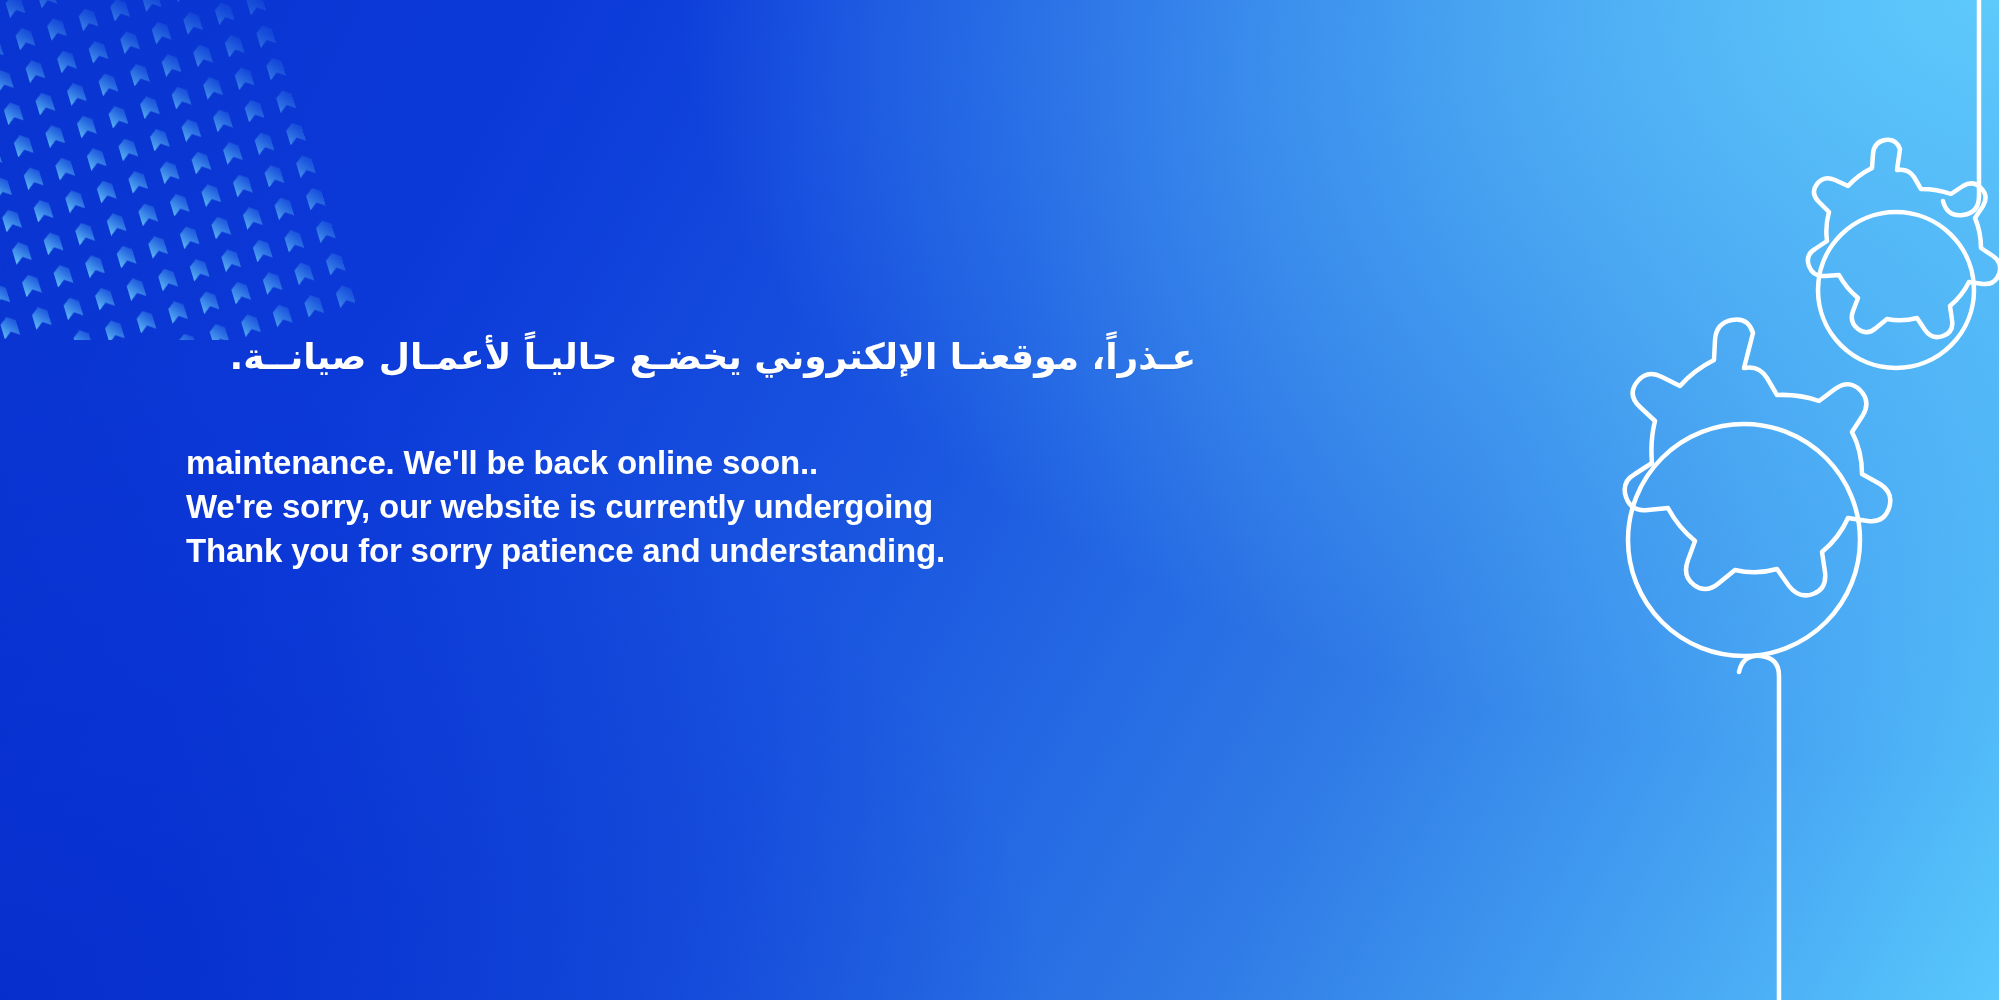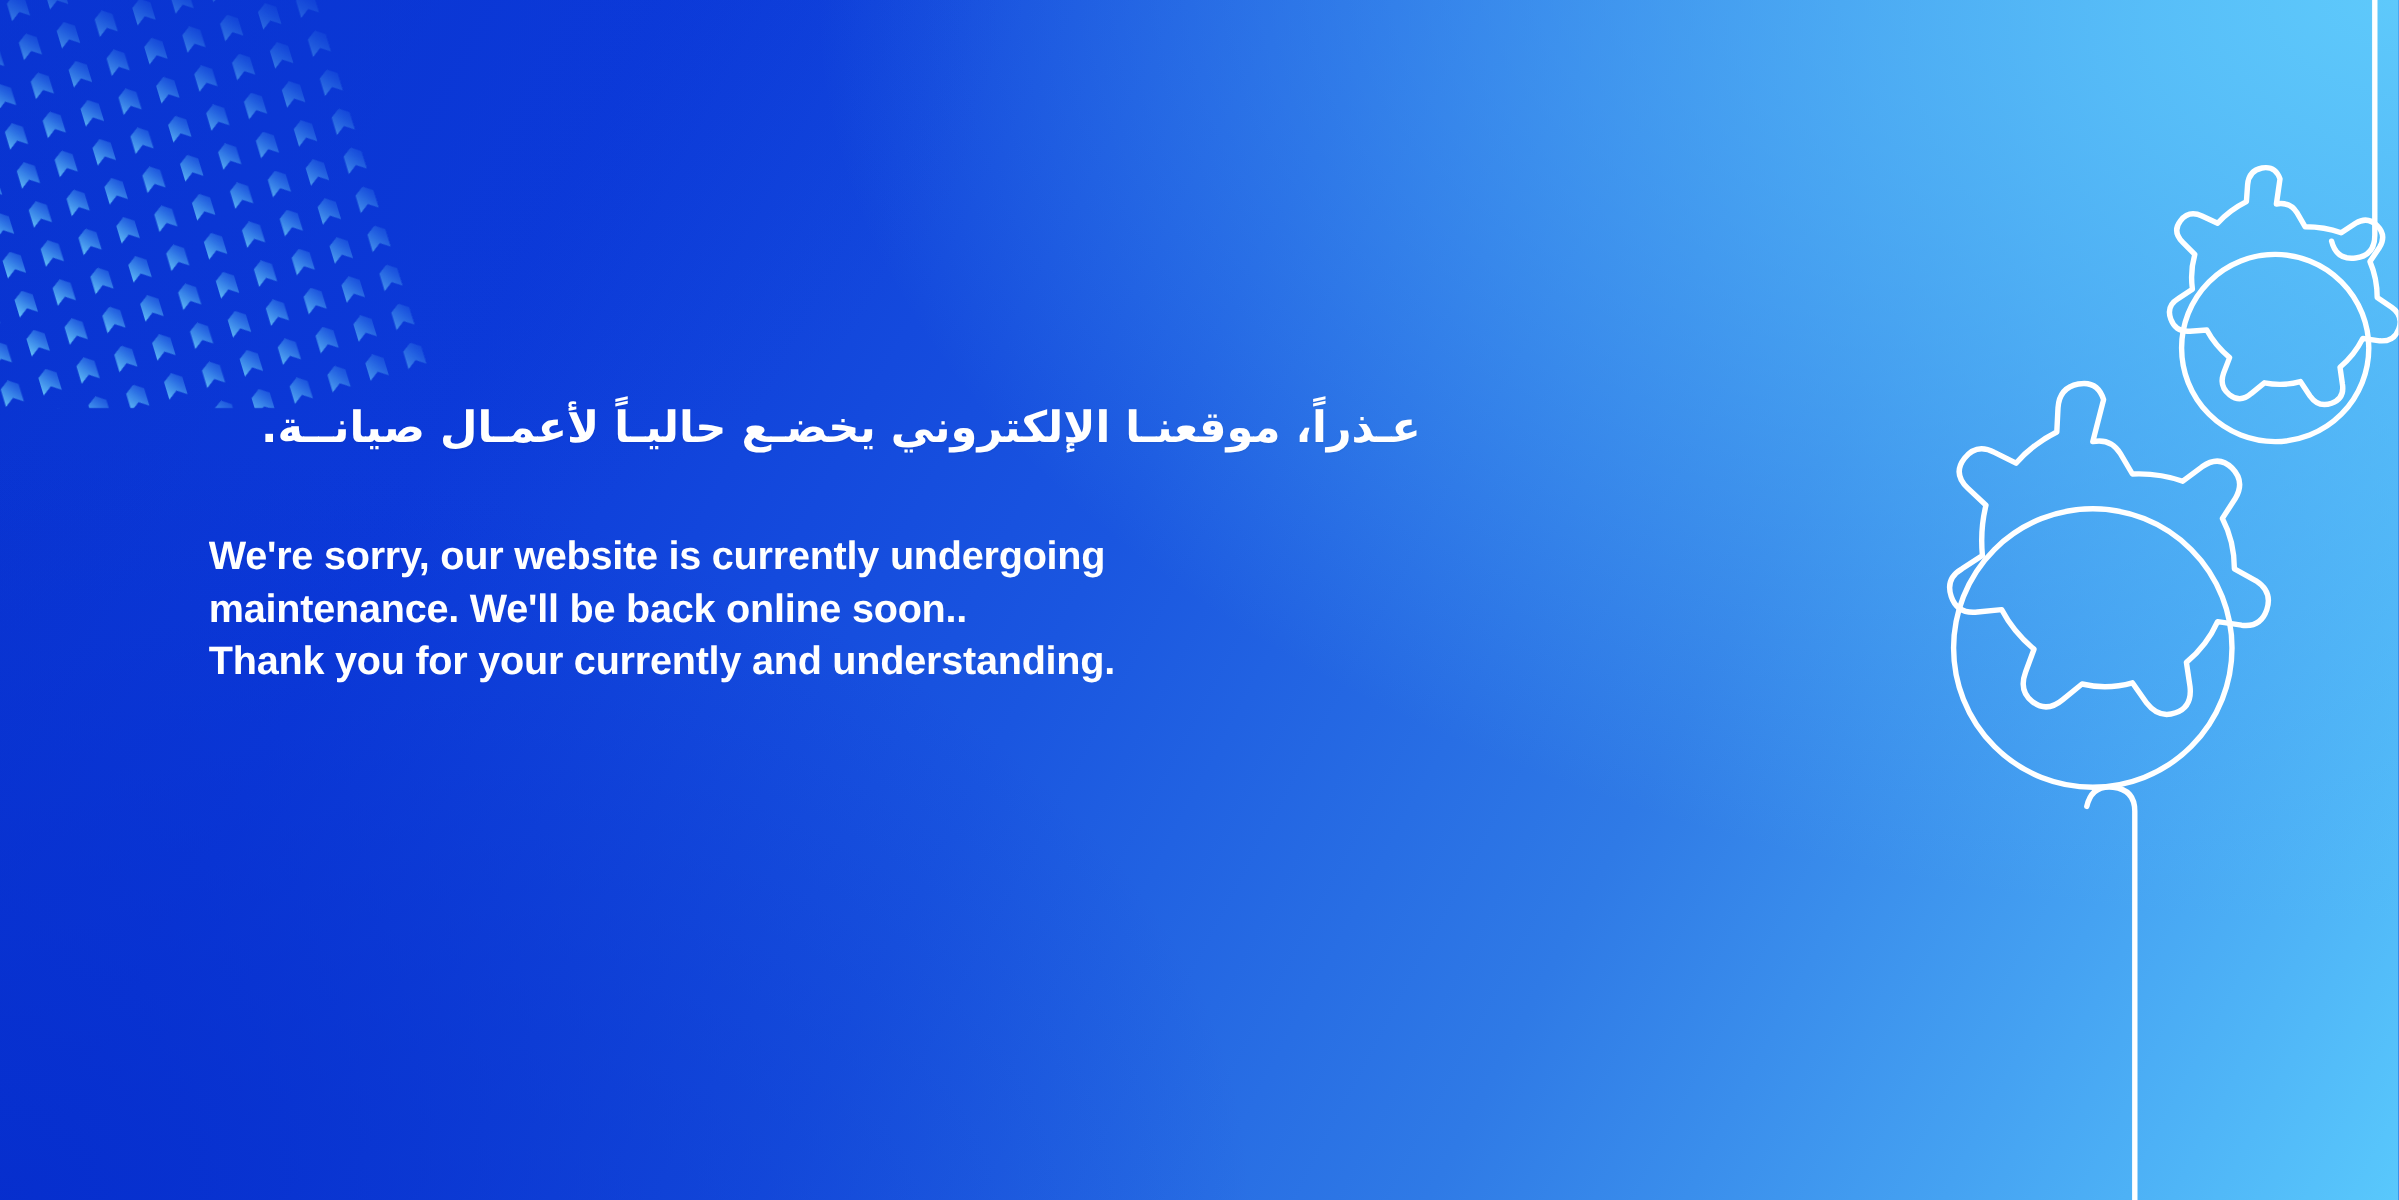--- a/index.html
+++ b/index.html
@@ -52,21 +52,21 @@
     right: 0;
     top: 0;
     width: 760px;
     height: 1000px;
     pointer-events: none;
   }
 
   
   .copy {
     position: absolute;
-    left: 174px;
+    left: 186px;
     top: 330px;
     width: 1010px;
     color: #ffffff;
   }
 
   .arabic-block {
     direction: rtl;
     text-align: right;
     unicode-bidi: embed;
     font-family: "DejaVu Sans", "Liberation Sans", sans-serif;
@@ -192,20 +192,20 @@
     </g>
   </svg>
 
   <div class="copy">
 
     <p class="arabic-block">
       <span class="arabic-line">عـذراً، موقعنـا الإلكتروني يخضـع حاليـاً لأعمـال صيانــة.</span>
     </p>
 
     <p class="english-block">
+      <span class="english-line">maintenance. We'll be back online soon..</span>
       <span class="english-line">We're sorry, our website is currently undergoing</span>
-      <span class="english-line">maintenance. We'll be back online soon..</span>
-      <span class="english-line">Thank you for your currently and understanding.</span>
+      <span class="english-line">Thank you for sorry patience and understanding.</span>
     </p>
 
   </div>
 
 </div>
 
 </body></html>

